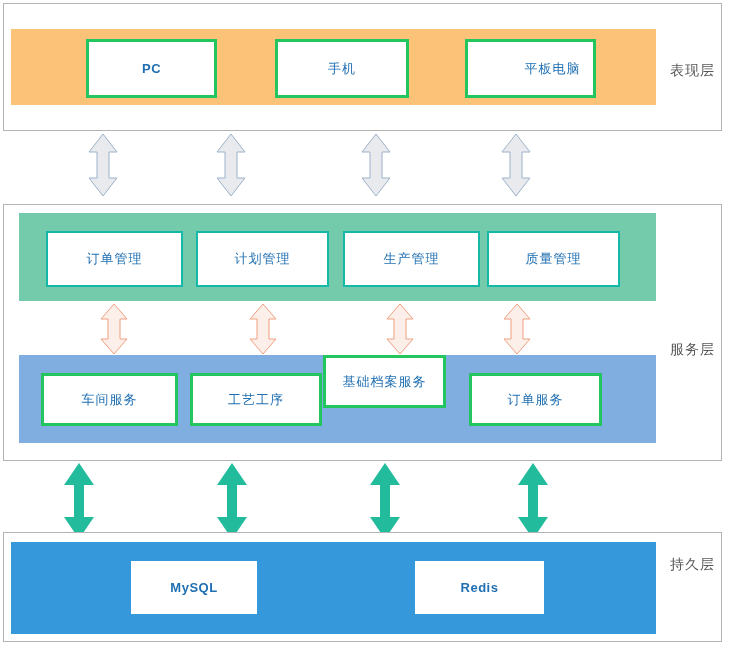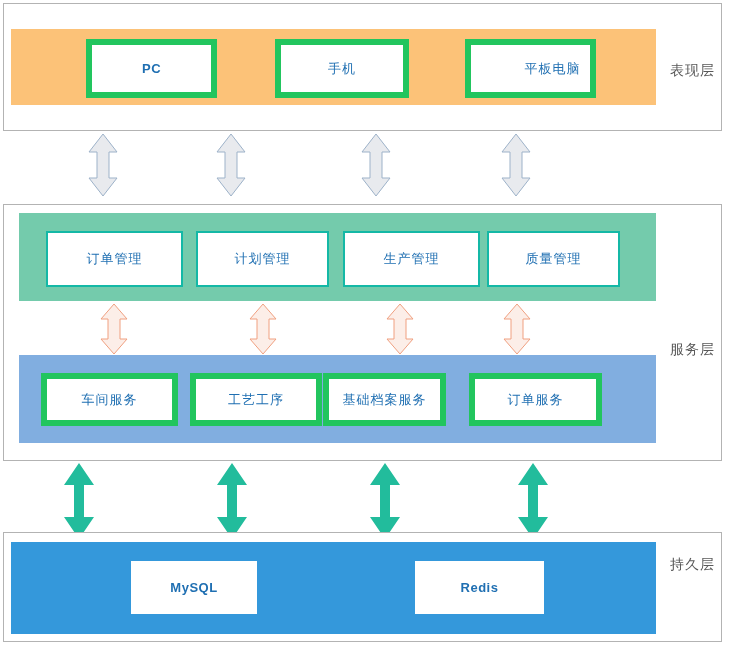--- a/index.html
+++ b/index.html
@@ -51,40 +51,40 @@
     box-sizing:border-box;
     display:flex;
     align-items:center;
     justify-content:center;
     color:#1F6FB2;
     font-size:13px;
     letter-spacing:1px;
     white-space:nowrap;
     font-family:"DejaVu Sans", sans-serif;
   }
-  .node.teal-border { border:6px solid #22c55e; }
+  .node.teal-border { border:3px solid #22c55e; }
   .node.gray-border { border:2px solid #14b8a6; }
   .node.no-border   { border:none; }
 
   
   #node-pc     { left:86px;  top:39px; width:131px; height:59px; }
   #node-phone  { left:275px; top:39px; width:134px; height:59px; }
   #node-tablet { left:465px; top:39px; width:131px; height:59px;padding-left:44px; }
   #node-pc .label { font-family:"Liberation Sans", sans-serif; font-weight:bold; letter-spacing:0.5px; }
 
   
   #node-order-mgmt   { left:46px;  top:231px; width:137px; height:56px; }
   #node-plan-mgmt    { left:196px; top:231px; width:133px; height:56px; }
   #node-prod-mgmt    { left:343px; top:231px; width:137px; height:56px; }
   #node-quality-mgmt { left:487px; top:231px; width:133px; height:56px; }
 
   
   #node-workshop-svc { left:41px;  top:373px; width:137px; height:53px; }
   #node-process-svc  { left:190px; top:373px; width:132px; height:53px; }
-  #node-archive-svc  { left:323px; top:373px; width:123px; height:53px; }
+  #node-archive-svc  { left:323px; top:355px; width:123px; height:53px; }
   #node-order-svc    { left:469px; top:373px; width:133px; height:53px; }
 
   
   #node-mysql { left:131px; top:561px; width:126px; height:53px; }
   #node-redis { left:415px; top:561px; width:129px; height:53px; }
   #node-mysql .label,
   #node-redis .label { font-family:"Liberation Sans", sans-serif; font-weight:bold; letter-spacing:0.5px; }
 
   
   .arrow { position:absolute; }

